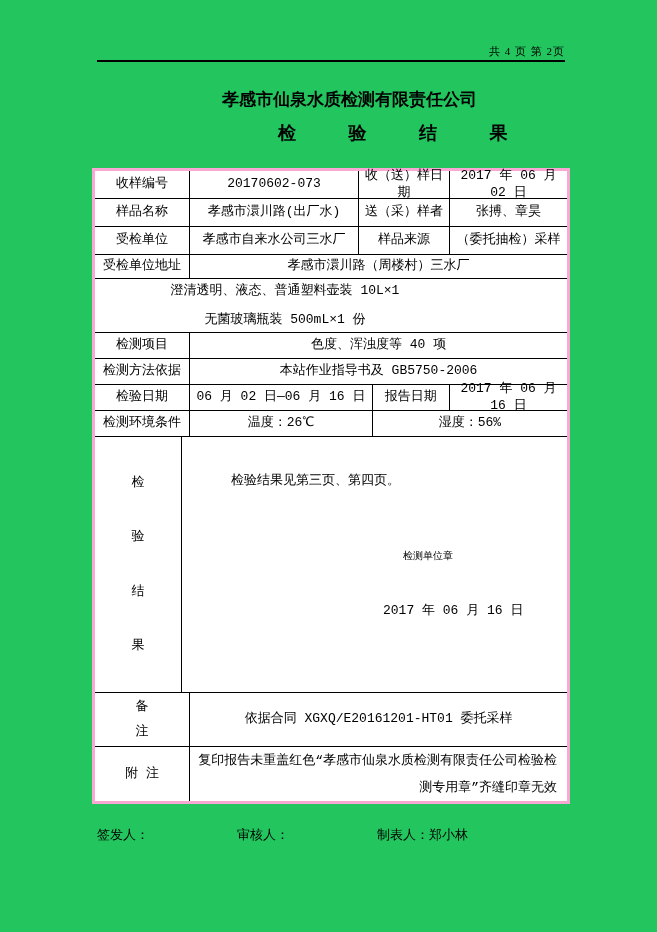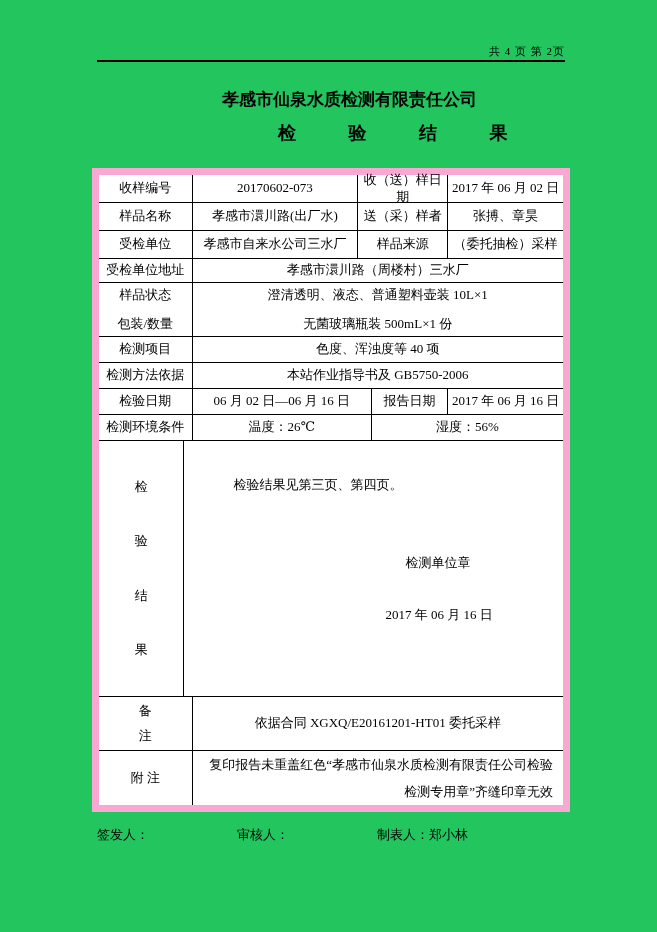--- a/index.html
+++ b/index.html
@@ -37,22 +37,23 @@
     position: absolute;
     left: 278px; top: 121px;
     font-size: 18px; font-weight: bold;
     letter-spacing: 24px;
     white-space: nowrap;
   }
   .report-table {
     position: absolute;
     left: 92px; top: 168px;
     width: 478px;
-    border: 7px solid #f9a8d4;
+    border: 3px solid #f9a8d4;
     background: #fff;
+    font-family: Liberation Mono, monospace;
   }
   .tr { display: flex; border-bottom: 1px solid #000; }
   .tr:last-child { border-bottom: none; }
   .td {
     border-right: 1px solid #000;
     display: flex; align-items: center; justify-content: center;
     font-size: 13px;
     line-height: 1.25;
     text-align: center;
   }
@@ -72,21 +73,21 @@
   .two-line { flex-direction: column; justify-content: center; gap: 13px; }
   .big-row { height: 256px; }
   .vlabel { flex-direction: column; justify-content: center; gap: 38px; }
   .big-content { position: relative; display: block; margin-left: 41px; }
   .result-note {
     position: absolute; left: 8px; top: 36px;
     font-size: 13px; white-space: nowrap;
   }
   .stamp-label {
     position: absolute; left: 180px; top: 114px;
-    font-size: 13px; white-space: nowrap;
+    font-size: 10px; white-space: nowrap;
   }
   .result-date {
     position: absolute; left: 160px; top: 166px;
     font-size: 13px; white-space: nowrap;
   }
   .remark-label { flex-direction: column; justify-content: center; gap: 9px; }
   .note-content {
     justify-content: flex-start;
     text-align: right;
     padding: 0 10px 0 8px;
@@ -130,24 +131,20 @@
       <div class="td w3">样品来源</div>
       <div class="td w4 last">（委托抽检）采样</div>
     </div>
 
     <div class="tr h24">
       <div class="td w1">受检单位地址</div>
       <div class="td wrest last">孝感市澴川路（周楼村）三水厂</div>
     </div>
 
     <div class="tr h54">
-      <div class="td w1 two-line">
-        <span>样品状态</span>
-        <span>包装/数量</span>
-      </div>
       <div class="td wrest last two-line">
         <span>澄清透明、液态、普通塑料壶装 10L×1</span>
         <span>无菌玻璃瓶装 500mL×1 份</span>
       </div>
     </div>
 
     <div class="tr h26">
       <div class="td w1">检测项目</div>
       <div class="td wrest last">色度、浑浊度等 40 项</div>
     </div>

